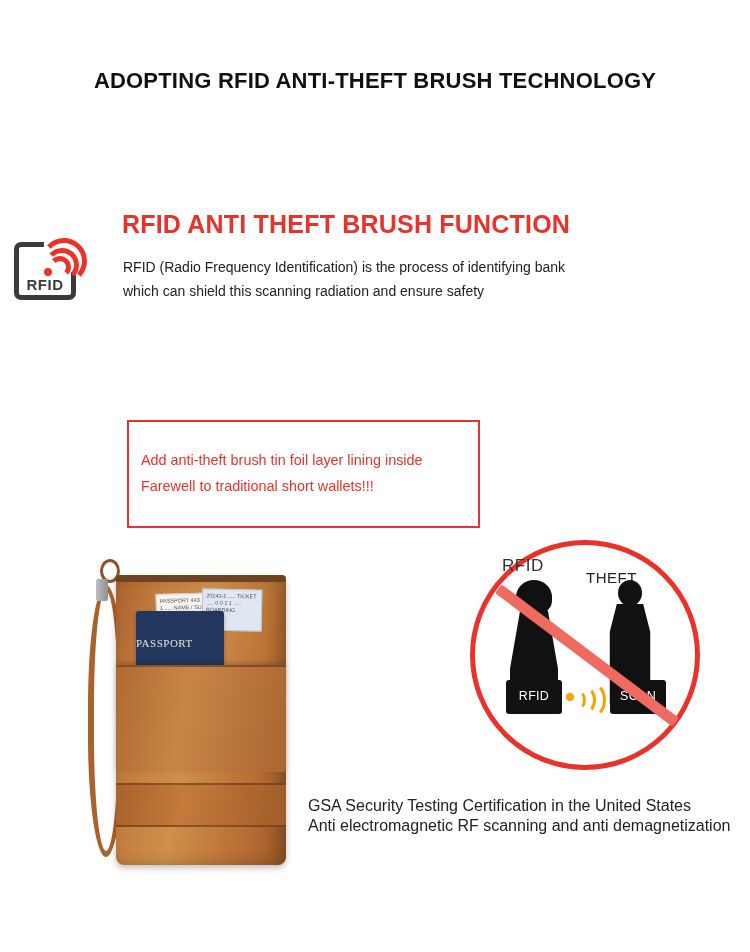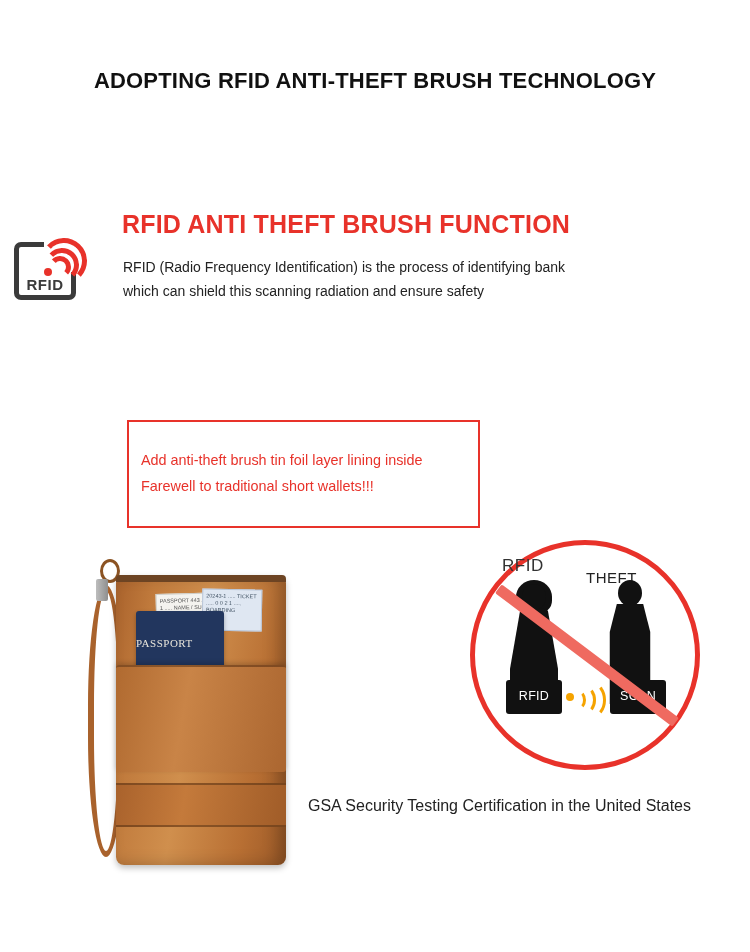--- a/index.html
+++ b/index.html
@@ -436,13 +436,14 @@
   <div class="rf-dot"></div>
   <div class="rf-wave rf1"></div>
   <div class="rf-wave rf2"></div>
   <div class="rf-wave rf3"></div>
 
   <div class="scan-slash"></div>
 </div>
 
 <div class="cert-caption">
   <div>GSA Security Testing Certification in the United States</div>
+  <div>Anti electromagnetic RF scanning and anti demagnetization</div>
 </div>
 
 </body></html>

